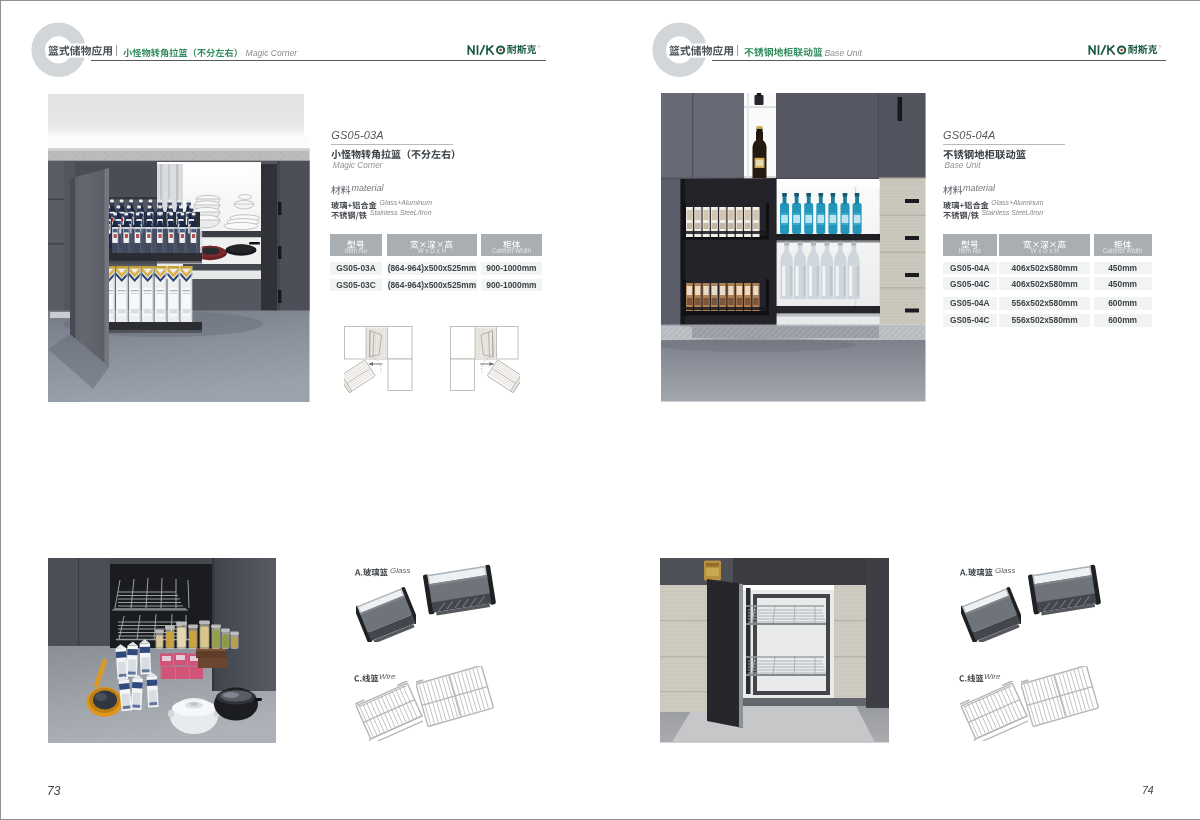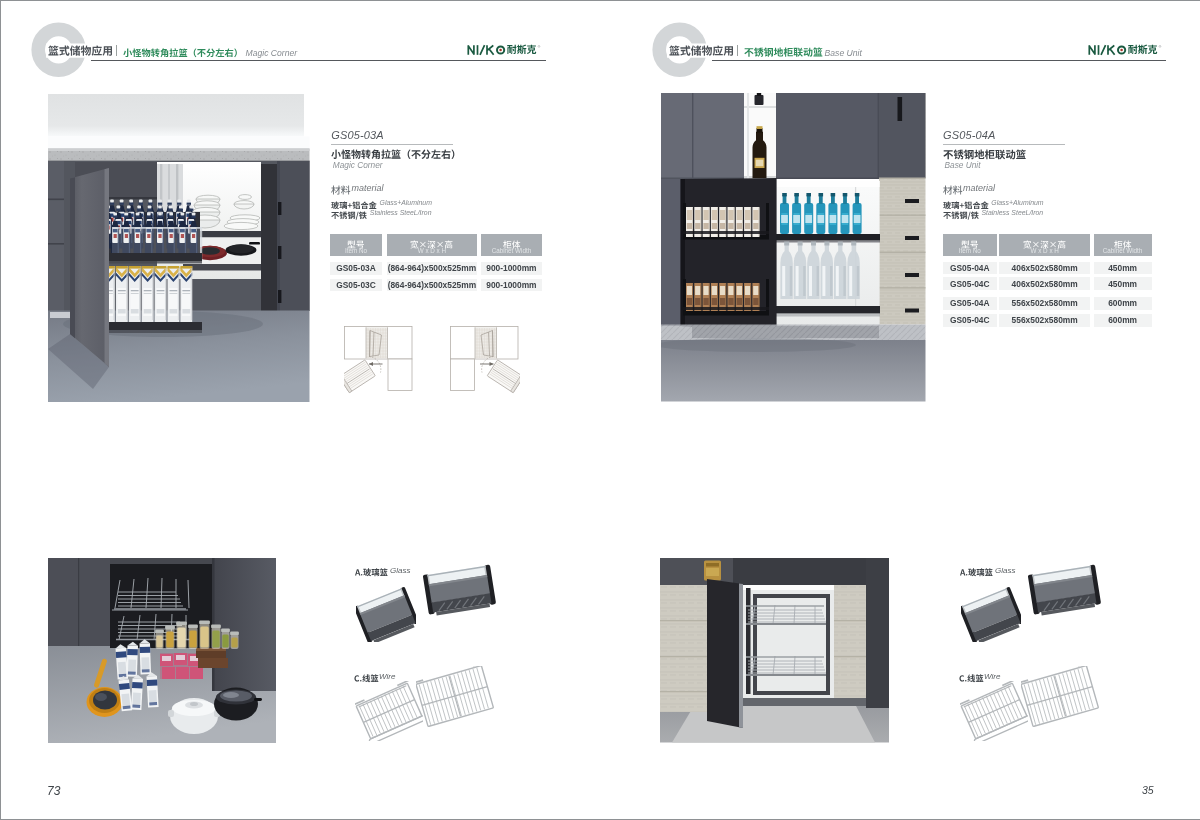--- a/index.html
+++ b/index.html
@@ -1303,12 +1303,12 @@
 <rect x="5" y="8" width="68" height="44" rx="1" stroke-width="1.4"></rect>
 <g stroke-width="0.75">
 <path d="M8 9 v42 M12 9 v42 M16 9 v42 M20 9 v42 M24 9 v42 M28 9 v42 M32 9 v42 M36 9 v42 M40 9 v42 M44 9 v42 M48 9 v42 M52 9 v42 M56 9 v42 M60 9 v42 M64 9 v42 M68 9 v42"></path>
 </g>
 <path d="M5 30 h68" stroke-width="1.2"></path>
 <path d="M39 9 v42" stroke-width="1.2"></path>
 <path d="M1 6 h12 M65 6 h12" stroke-width="1.6"></path>
 </g>
 </svg>
 <div class="lat" style="left:47px;top:784px;font-size:12px;color:#3f4449;">73</div>
-<div class="lat" style="left:1142px;top:784px;font-size:10.5px;color:#3f4449;">35</div>
+<div class="lat" style="left:1142px;top:784px;font-size:10.5px;color:#3f4449;">74</div>
 </body></html>

